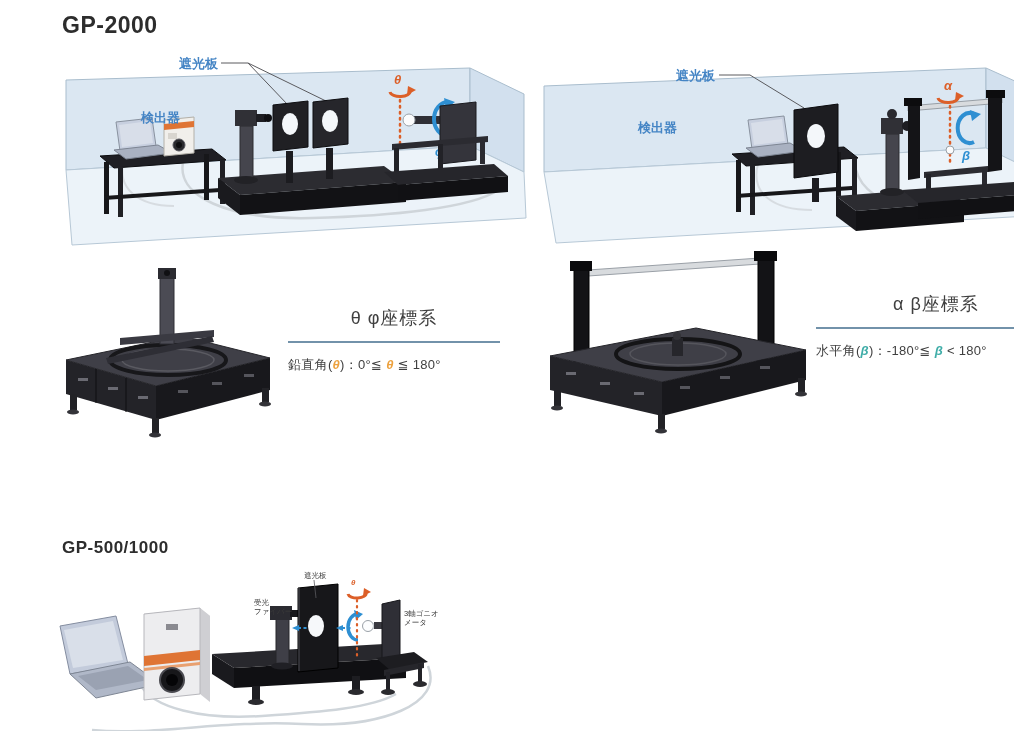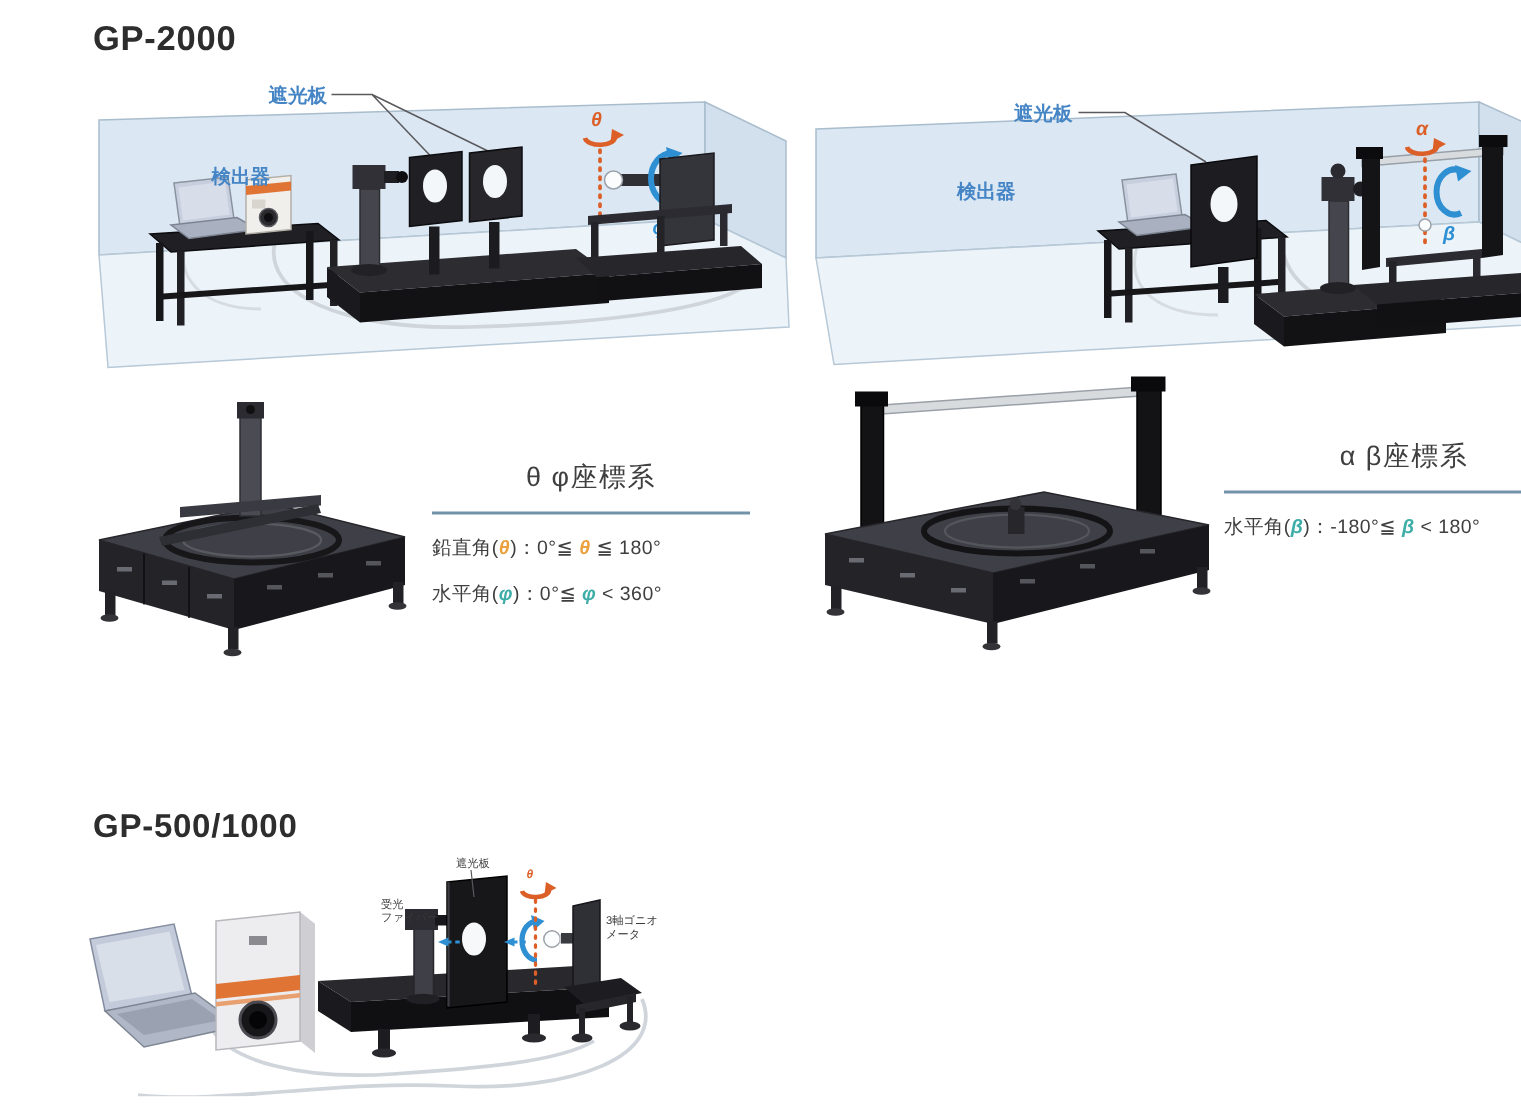--- a/index.html
+++ b/index.html
@@ -210,21 +210,20 @@
         <ellipse cx="93" cy="169" rx="6" ry="2.5" fill="#333338"></ellipse>
       <rect x="200" y="122" width="7" height="14" fill="#222226"></rect>
         <ellipse cx="203" cy="138" rx="6" ry="2.5" fill="#333338"></ellipse>
     </g>
   </svg>
 
   <section class="coord" style="left:244px;top:306px;width:212px;">
     <div class="coord-title">θ φ座標系</div>
     <div class="coord-rule"></div>
     <div class="coord-line"><span>鉛直角(</span><span class="sym sym-amber">θ</span><span>)：0°≦ </span><span class="sym sym-amber">θ</span><span> ≦ 180°</span></div>
-    <div class="coord-line"><span>水平角(</span><span class="sym sym-teal">φ</span><span>)：0°≦ </span><span class="sym sym-teal">φ</span><span> &lt; 360°</span></div>
   </section>
 
   <svg class="abs" style="left:500px;top:250px;" width="268" height="188" viewBox="0 0 268 188">
     <g>
       <polygon points="44,20 216,8 216,14 44,26" fill="#d8dbde" stroke="#9aa0a7"></polygon>
       <rect x="30" y="16" width="15" height="96" fill="#131316" stroke="#000"></rect>
       <rect x="26" y="11" width="22" height="10" fill="#0a0a0c"></rect>
       <rect x="214" y="6" width="16" height="100" fill="#131316" stroke="#000"></rect>
       <rect x="210" y="1" width="23" height="10" fill="#0a0a0c"></rect>
       <polygon points="214,102 236,118 232,126 210,110" fill="#1d1d21"></polygon>
@@ -255,21 +254,21 @@
         <ellipse cx="257" cy="144" rx="6" ry="2.5" fill="#333338"></ellipse>
     </g>
   </svg>
 
   <section class="coord" style="left:772px;top:292px;width:240px;">
     <div class="coord-title">α β座標系</div>
     <div class="coord-rule" style="width:212px;"></div>
     <div class="coord-line"><span>水平角(</span><span class="sym sym-teal">β</span><span>)：-180°≦ </span><span class="sym sym-teal">β</span><span> &lt; 180°</span></div>
   </section>
 
-  <div class="model-title" style="left:18px;top:538px;font-size:22px;">GP-500/1000</div>
+  <div class="model-title" style="left:18px;top:538px;font-size:17px;">GP-500/1000</div>
 
   <svg class="abs" style="left:8px;top:558px;" width="400" height="180" viewBox="0 0 400 180">
 
     <path d="M88,126 C100,150 150,162 210,158 C270,154 320,150 344,136" fill="none" stroke="#cfd5da" stroke-width="2.5"></path>
     <path d="M376,108 C392,146 330,170 250,166 C170,162 100,178 40,172" fill="none" stroke="#cfd5da" stroke-width="2.5"></path>
     <path d="M80,118 C86,126 90,130 96,132" fill="none" stroke="#d7dce1" stroke-width="2"></path>
 
     <g>
       <polygon points="8,68 64,58 76,106 18,116" fill="#c3cbdb" stroke="#848da0"></polygon>
       <polygon points="12,72 61,63 71,102 21,110" fill="#d9dfe9"></polygon>

